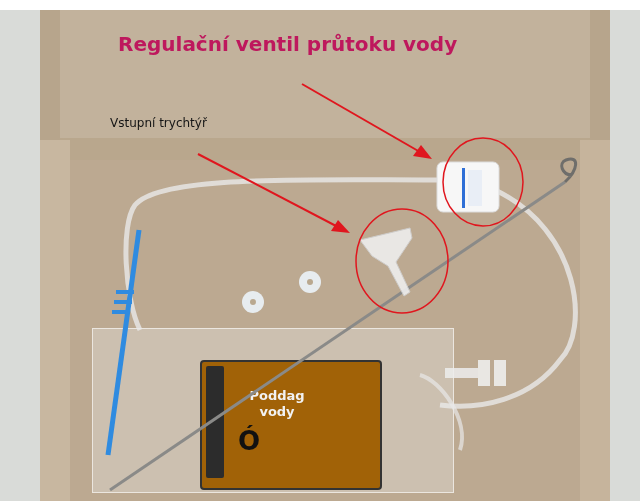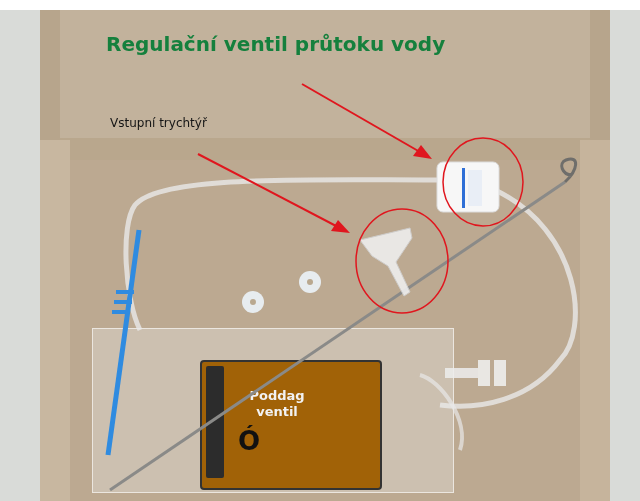--- a/index.html
+++ b/index.html
@@ -5,21 +5,21 @@
   html, body { margin:0; padding:0; }
   body { width:640px; height:501px; overflow:hidden; background:#ffffff; position:relative; font-family:"Liberation Sans", sans-serif; }
   .photo { position:absolute; left:0; top:10px; width:640px; height:491px; background:#d9dbd8; overflow:hidden; }
   .lid { position:absolute; left:40px; top:0; width:570px; height:140px; background:#c2b29c; clip-path:polygon(0 0,100% 0,100% 100%,0 100%); }
   .lid-edge { position:absolute; left:40px; top:0; width:20px; height:140px; background:#b7a58c; }
   .lid-edge.r { left:590px; }
   .box-wall { position:absolute; left:60px; top:128px; width:530px; height:30px; background:#b9a78d; }
   .box-floor { position:absolute; left:70px; top:150px; width:510px; height:341px; background:#bca991; }
   .side-l { position:absolute; left:40px; top:130px; width:30px; height:361px; background:#c8b7a0; }
   .side-r { position:absolute; left:580px; top:130px; width:30px; height:361px; background:#c6b49c; }
-  .title { position:absolute; left:106px; top:32px; font-family:"DejaVu Sans", sans-serif; font-weight:bold; font-size:20px; color:#15803d; white-space:nowrap; }
+  .title { position:absolute; left:118px; top:32px; font-family:"DejaVu Sans", sans-serif; font-weight:bold; font-size:20px; color:#be185d; white-space:nowrap; }
   .label { position:absolute; left:110px; top:116px; font-family:"DejaVu Sans", sans-serif; font-weight:normal; font-size:12px; color:#151515; white-space:nowrap; }
   svg.overlay { position:absolute; left:0; top:0; }
   .bag { position:absolute; left:92px; top:328px; width:360px; height:163px; background:rgba(235,235,235,0.35); border:1px solid rgba(255,255,255,0.6); }
   .card { position:absolute; left:200px; top:360px; width:178px; height:126px; border:2px solid #333; border-radius:4px; background:#a16207; }
   .card-strip { position:absolute; left:4px; top:4px; width:18px; height:112px; background:#2c2c2c; border-radius:2px; }
   .card-text { position:absolute; left:40px; top:26px; width:70px; text-align:center; color:#f2f2f2; font-weight:bold; font-size:13px; line-height:16px; font-family:"DejaVu Sans", sans-serif; }
   .card-big { position:absolute; left:36px; top:64px; font-size:26px; font-weight:bold; color:#111; font-family:"DejaVu Sans", sans-serif; }
 </style>
 </head>
 <body>
@@ -32,21 +32,21 @@
   <div class="side-l"></div>
   <div class="side-r"></div>
   <div class="box-floor"></div>
 </div>
 
 <div class="bag"></div>
 <div class="card">
   <div class="card-strip"></div>
   <div class="card-text">
     <div>Poddag</div>
-    <div>ventil</div>
+    <div>vody</div>
   </div>
   <div class="card-big">Ó</div>
 </div>
 
 <svg class="overlay" width="640" height="501" viewBox="0 0 640 501">
 
   <path d="M440 180 C 300 180, 160 175, 135 205 C 120 225, 125 300, 140 330" fill="none" stroke="#e8e8e8" stroke-width="5" opacity="0.8"></path>
   <path d="M495 190 C 580 230, 590 330, 560 360 C 530 400, 480 410, 440 405" fill="none" stroke="#e8e8e8" stroke-width="5" opacity="0.8"></path>
   <path d="M460 450 C 470 420, 440 380, 420 375" fill="none" stroke="#e8e8e8" stroke-width="4" opacity="0.7"></path>
 

